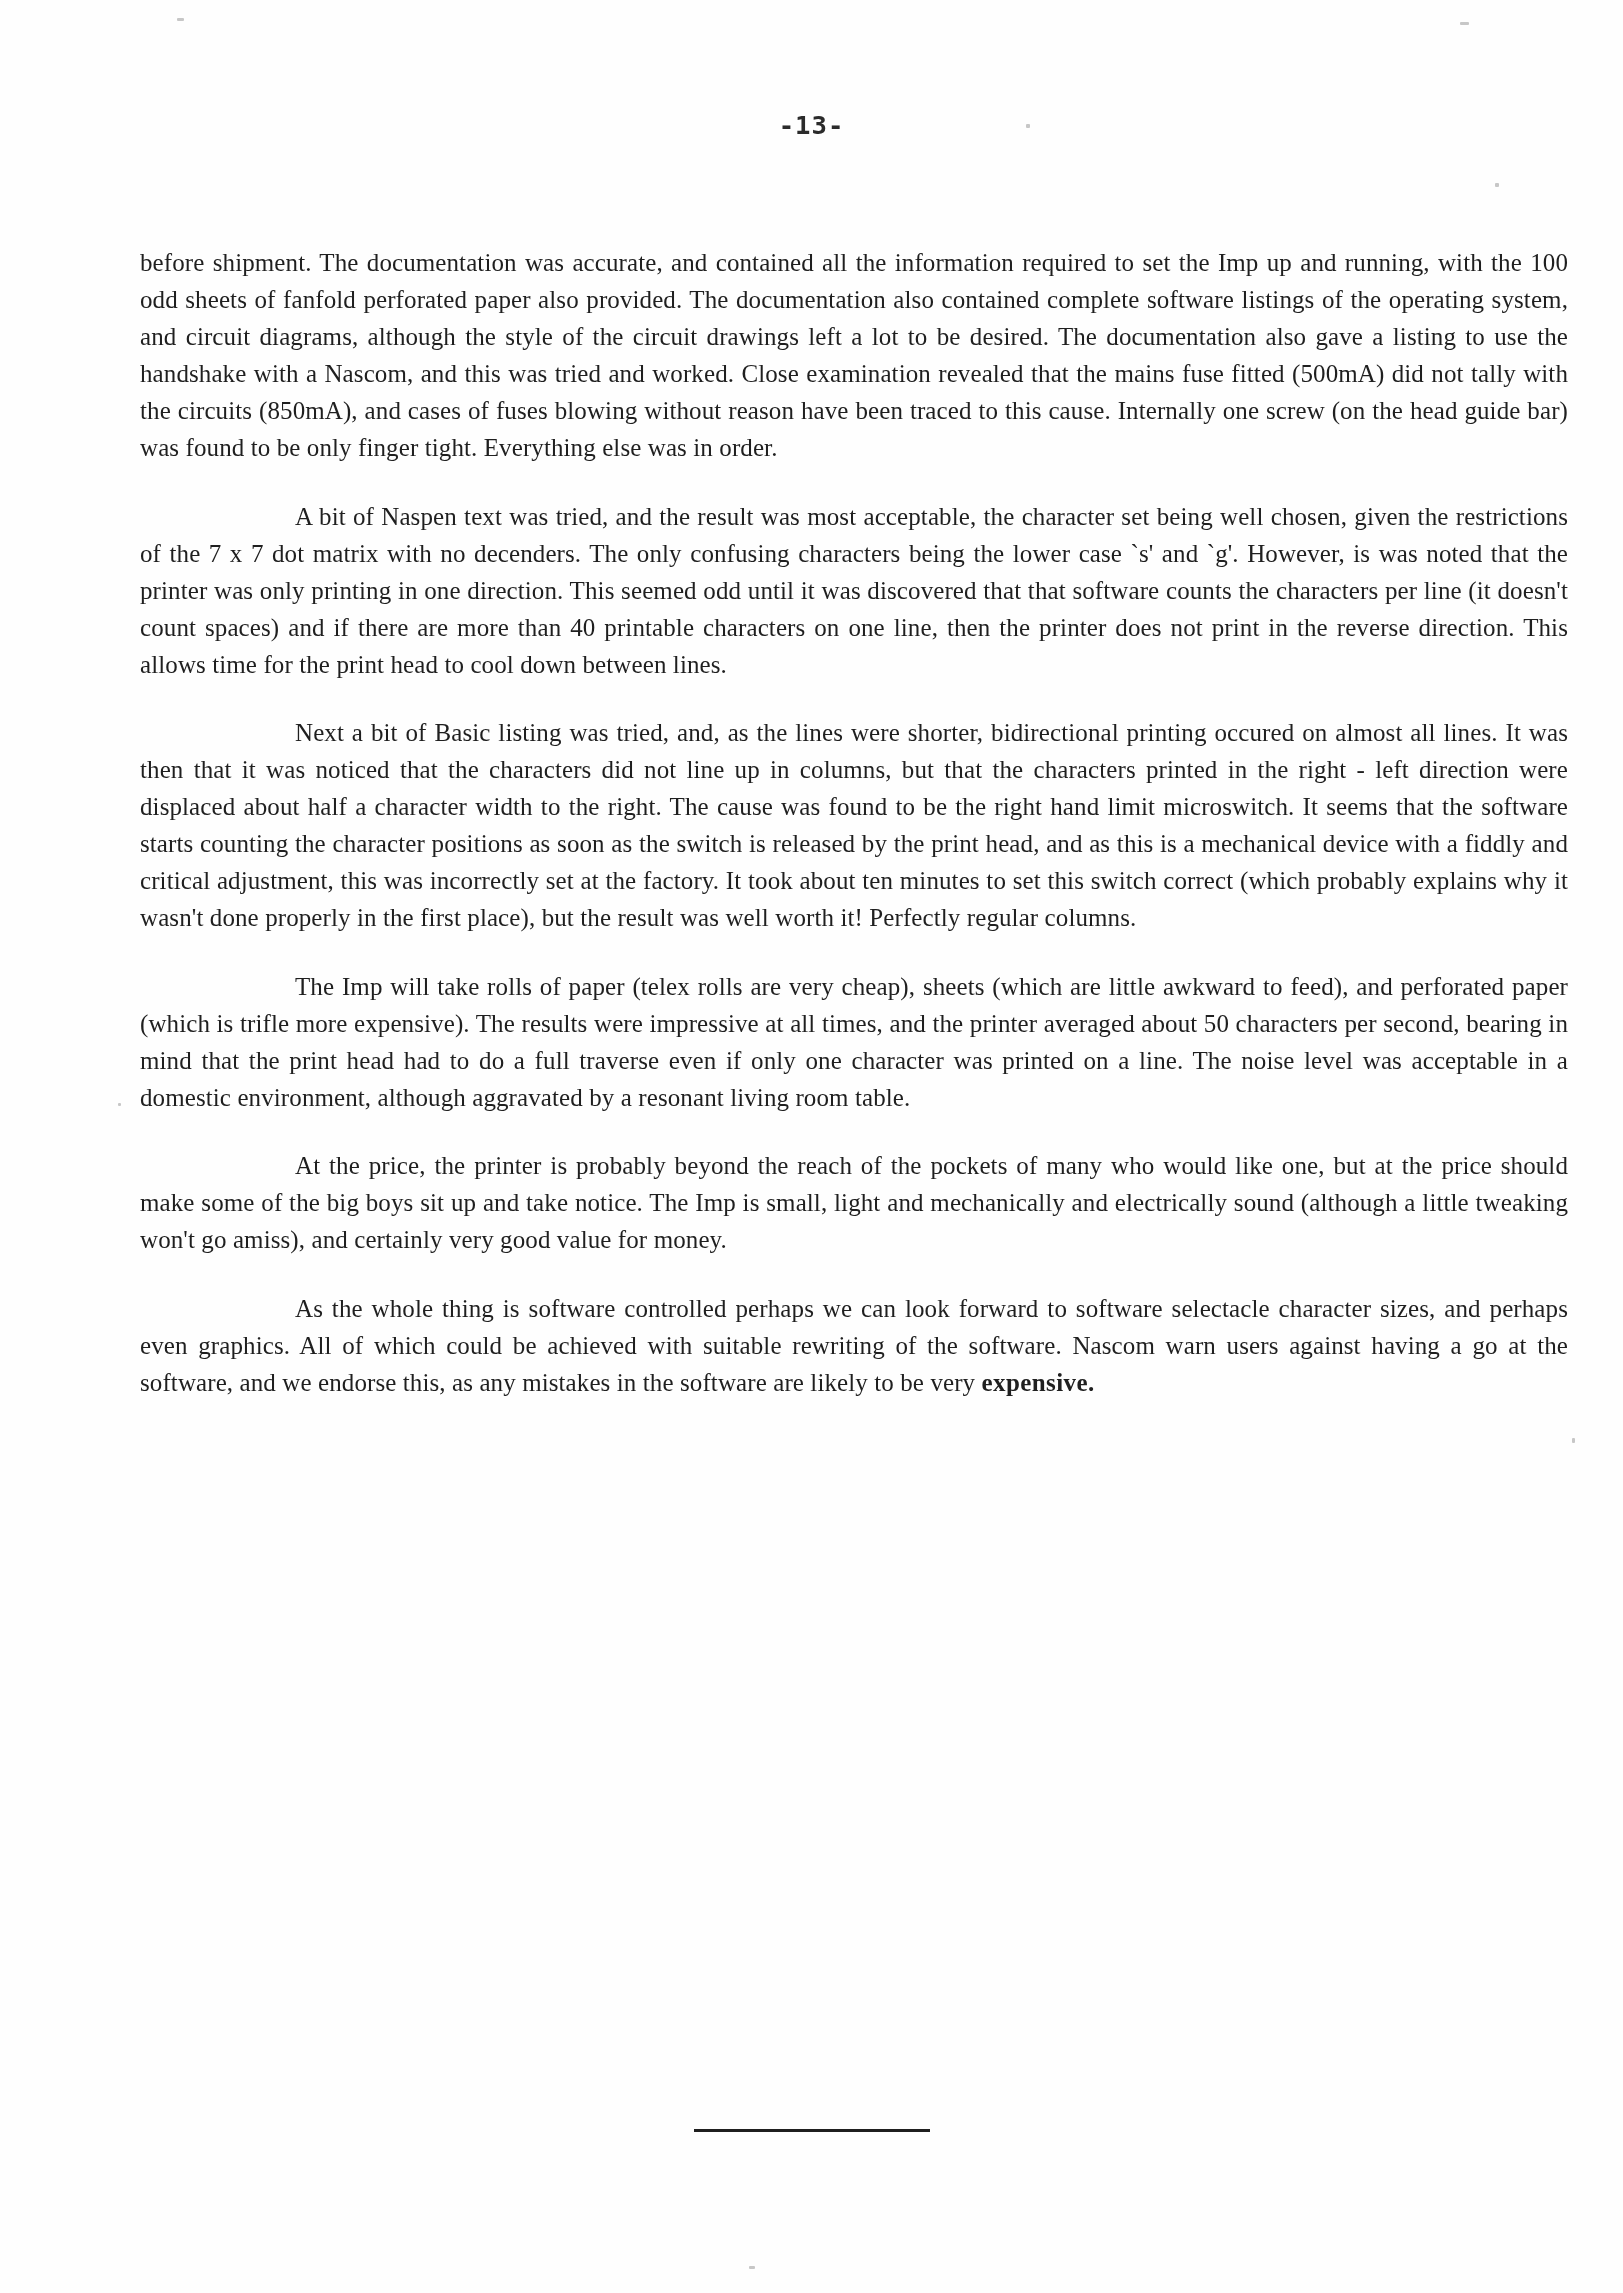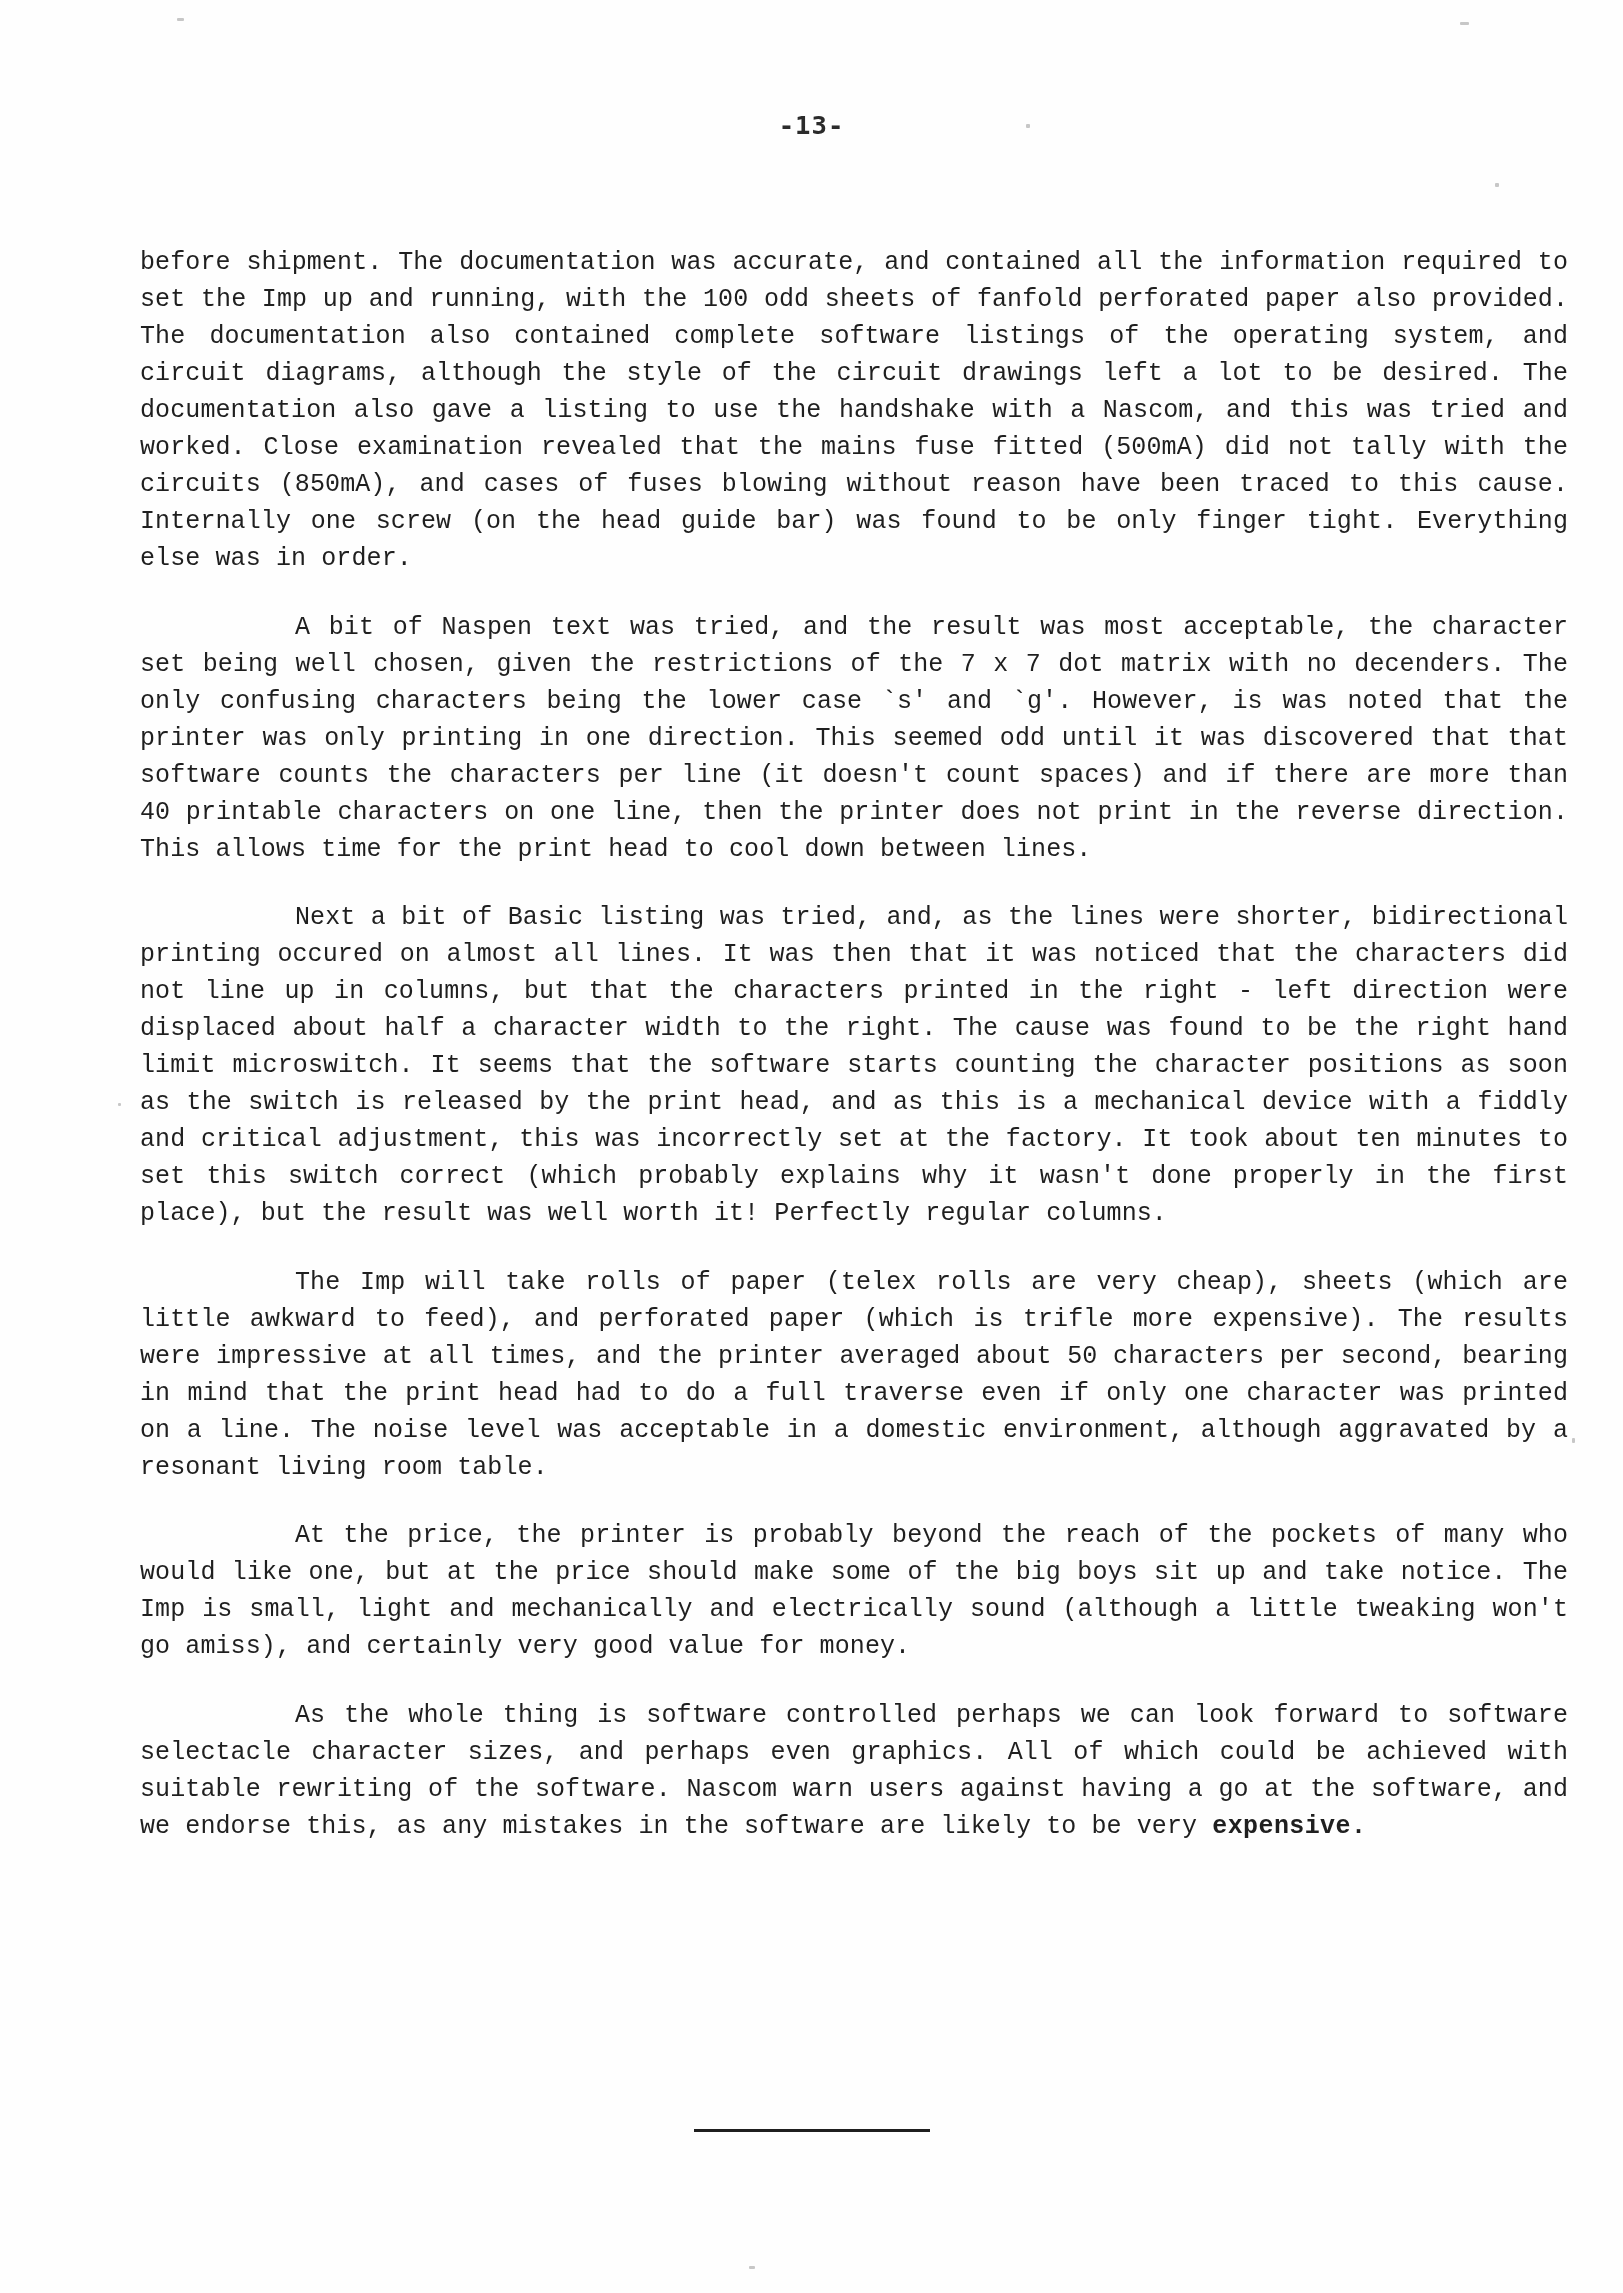--- a/index.html
+++ b/index.html
@@ -41,21 +41,21 @@
   p.para {
     margin:0 0 31.5px 0;
     font-size:25px;
     line-height:37px;
     color:#1f1f1f;
     text-align:justify;
     text-align-last:left;
     letter-spacing:0.1px;
     word-spacing:0px;
     white-space:normal;
-    font-family:Liberation Mono, monospace;
+    font-family:Liberation Serif, serif;
     
     -webkit-font-smoothing:none;
   }
   p.para:last-of-type { margin-bottom:8px; }
   .indent { display:inline-block; width:6.2em; }
   .bold-word { font-weight:700; letter-spacing:0.4px; }
   .rule-wrap {
     position:absolute;
     left:0; right:0;
     top:2120px;

